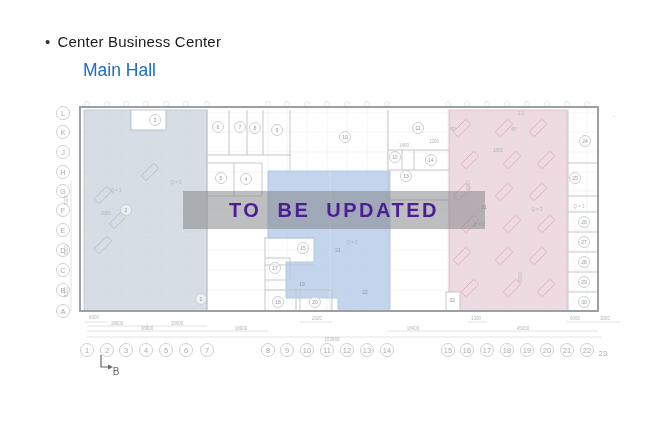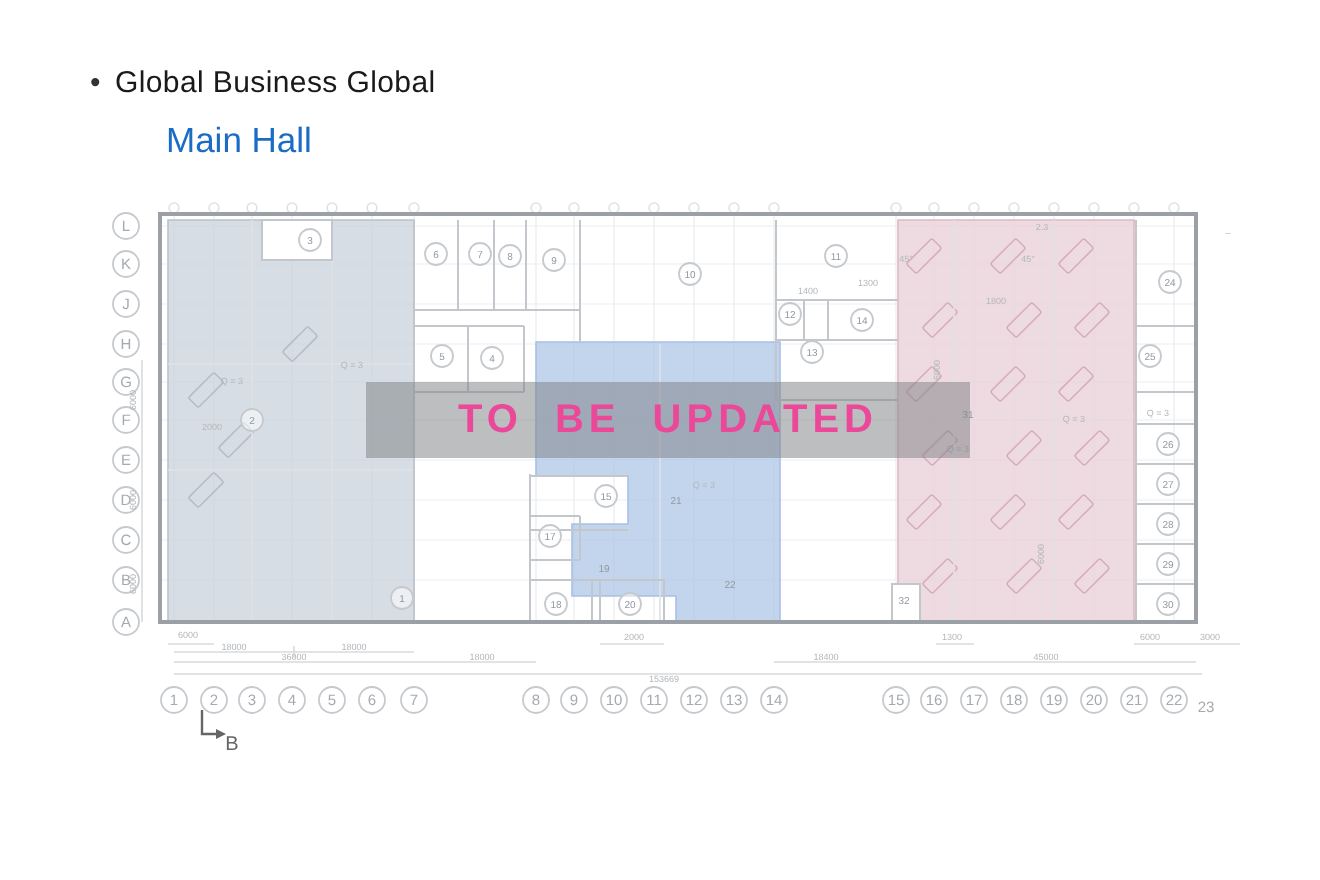--- a/index.html
+++ b/index.html
@@ -3,28 +3,28 @@
 <meta charset="utf-8">
 <style>
   html,body{margin:0;padding:0;}
   body{width:660px;height:440px;background:#ffffff;font-family:"Liberation Sans",sans-serif;overflow:hidden;}
   .page{position:relative;width:660px;height:440px;background:#fff;}
   .header-line{position:absolute;left:45px;top:33px;font-size:15px;color:#1a1a1c;letter-spacing:.2px;}
   .header-line .bullet{margin-right:7px;color:#333;}
   .subtitle{position:absolute;left:83px;top:60px;font-size:17.5px;font-weight:500;}
   svg.plan{position:absolute;left:0;top:0;}
   .watermark{position:absolute;left:183px;top:191px;width:302px;height:38px;display:flex;align-items:center;justify-content:center;}
-  .watermark span{color:#ec4899;font-weight:bold;font-size:20px;letter-spacing:2.5px;word-spacing:8px;white-space:nowrap;}
+  .watermark span{color:#4c1d95;font-weight:bold;font-size:20px;letter-spacing:2.5px;word-spacing:8px;white-space:nowrap;}
 </style>
 </head>
 <body>
 
 <div class="page">
   <div class="header-line">
-    <span class="bullet">•</span><span>Global Business Global</span>
+    <span class="bullet">•</span><span>Center Business Center</span>
   </div>
   <div class="subtitle" style="color: rgb(27, 108, 197);">Main Hall</div>
 
   <svg class="plan" width="660" height="440" viewBox="0 0 660 440">
       <g>
         <line x1="87" y1="107" x2="87" y2="311" stroke="#eceff1" stroke-width="1" opacity="0.7"></line>
         <circle cx="87" cy="104" r="2.5" stroke="#dfe2e6" fill="none" stroke-width="0.8"></circle>
         <line x1="107" y1="107" x2="107" y2="311" stroke="#eceff1" stroke-width="1" opacity="0.7"></line>
         <circle cx="107" cy="104" r="2.5" stroke="#dfe2e6" fill="none" stroke-width="0.8"></circle>
         <line x1="126" y1="107" x2="126" y2="311" stroke="#eceff1" stroke-width="1" opacity="0.7"></line>

